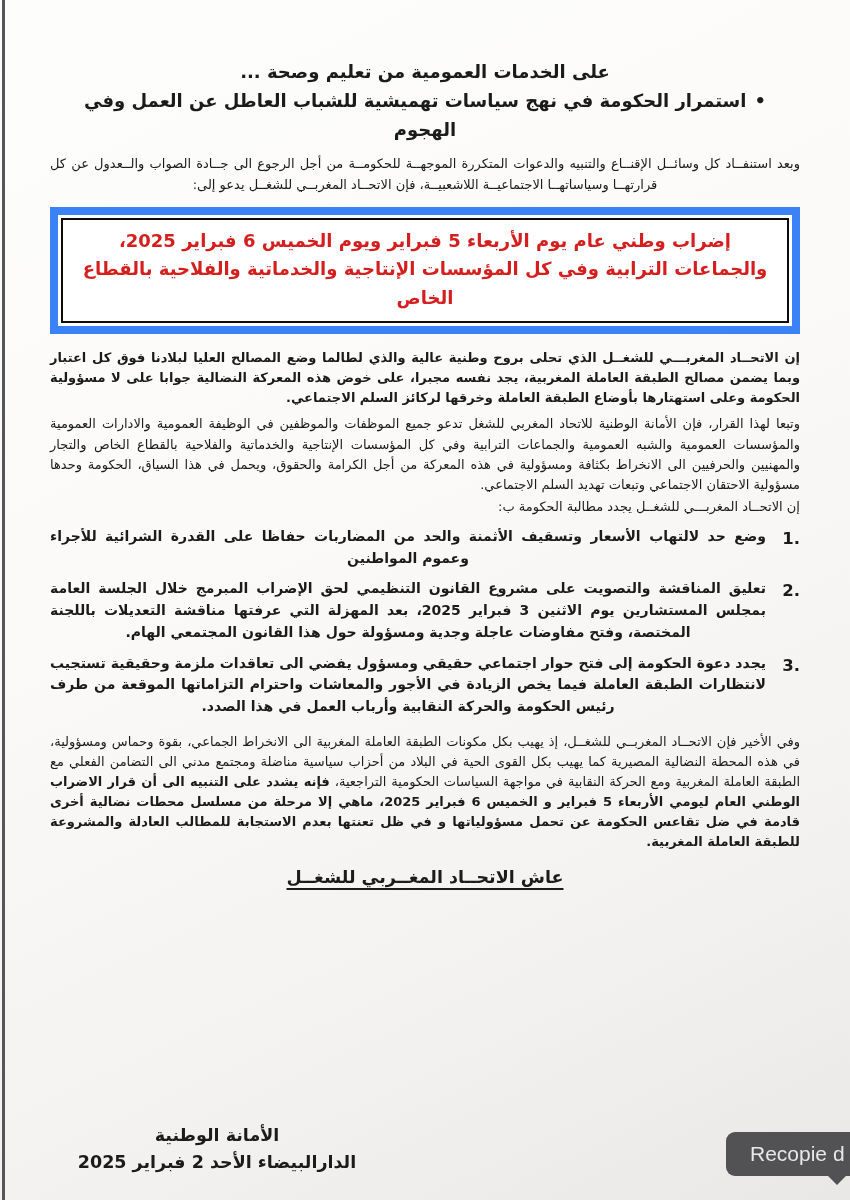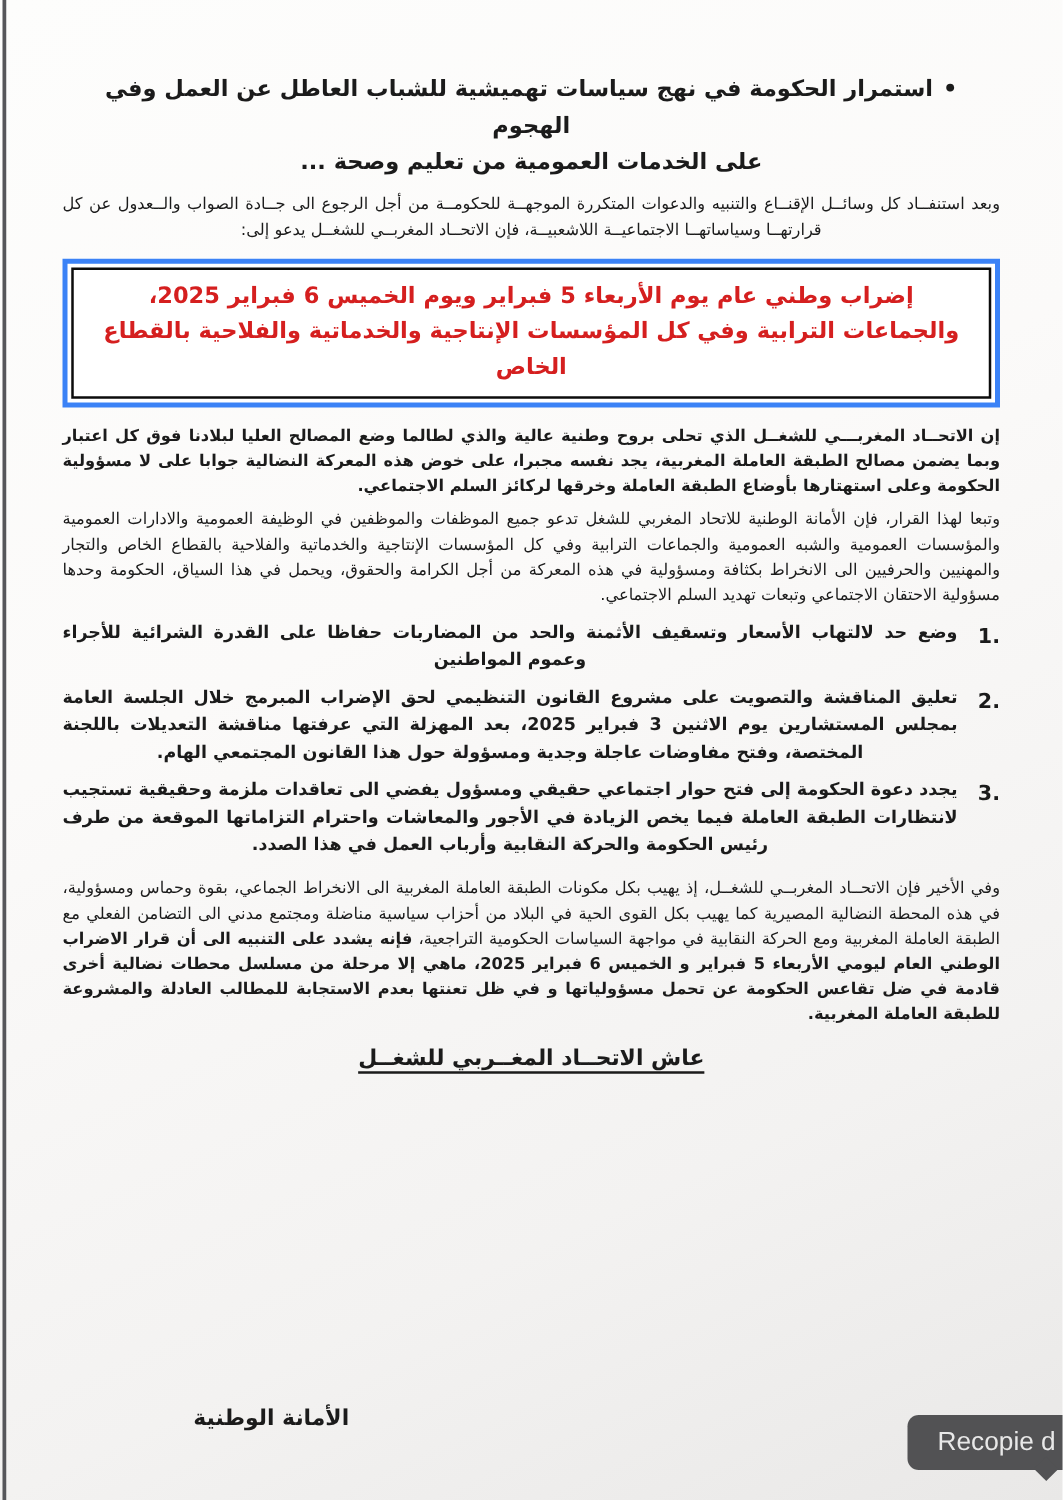--- a/index.html
+++ b/index.html
@@ -28,21 +28,21 @@
   .bullet-marker { margin-left: 8px; }
   .para {
     font-size: 13px; line-height: 1.55;
     text-align: justify;
     margin-top: 10px;
   }
   .center-last { text-align-last: center; }
   .bold { font-weight: bold; }
   .banner {
     margin-top: 12px;
-    border: 4px solid #3b82f6;
+    border: 8px solid #3b82f6;
     padding: 3px;
     background: #ffffff;
   }
   .banner-inner {
     border: 2px solid #0c0c0c;
     padding: 7px 8px 9px;
     text-align: center;
   }
   .banner-line {
     display: block;
@@ -102,37 +102,38 @@
   }
 </style>
 </head>
 <body>
 
 <div class="edge-line"></div>
 
 <div class="doc">
 
   <div class="bullet-item">
+    <span class="bullet-line">على الخدمات العمومية من تعليم وصحة ...</span>
     <span class="bullet-line"><span class="bullet-marker">•</span><span>استمرار الحكومة في نهج سياسات تهميشية للشباب العاطل عن العمل وفي الهجوم</span></span>
-    <span class="bullet-line">على الخدمات العمومية من تعليم وصحة ...</span>
   </div>
 
   <div class="para center-last">وبعد استنفــاد كل وسائــل الإقنــاع والتنبيه والدعوات المتكررة الموجهــة للحكومــة من أجل الرجوع الى جــادة الصواب والــعدول عن كل قرارتهــا وسياساتهــا الاجتماعيــة اللاشعبيــة، فإن الاتحــاد المغربــي للشغــل يدعو إلى:</div>
 
   <div class="banner">
     <div class="banner-inner">
       <span class="banner-line">إضراب وطني عام يوم الأربعاء 5 فبراير ويوم الخميس 6 فبراير 2025،</span>
       <span class="banner-line">والجماعات الترابية وفي كل المؤسسات الإنتاجية والخدماتية والفلاحية بالقطاع الخاص</span>
     </div>
   </div>
 
   <div class="para bold" style="margin-top:14px;">إن الاتحــاد المغربـــي للشغــل الذي تحلى بروح وطنية عالية والذي لطالما وضع المصالح العليا لبلادنا فوق كل اعتبار وبما يضمن مصالح الطبقة العاملة المغربية، يجد نفسه مجبرا، على خوض هذه المعركة النضالية جوابا على لا مسؤولية الحكومة وعلى استهتارها بأوضاع الطبقة العاملة وخرقها لركائز السلم الاجتماعي.</div>
 
   <div class="para" style="margin-top:6px;">وتبعا لهذا القرار، فإن الأمانة الوطنية للاتحاد المغربي للشغل تدعو جميع الموظفات والموظفين في الوظيفة العمومية والادارات العمومية والمؤسسات العمومية والشبه العمومية والجماعات الترابية وفي كل المؤسسات الإنتاجية والخدماتية والفلاحية بالقطاع الخاص والتجار والمهنيين والحرفيين الى الانخراط بكثافة ومسؤولية في هذه المعركة من أجل الكرامة والحقوق، ويحمل في هذا السياق، الحكومة وحدها مسؤولية الاحتقان الاجتماعي وتبعات تهديد السلم الاجتماعي.</div>
 
+  <div class="para" style="margin-top:2px;">إن الاتحــاد المغربـــي للشغــل يجدد مطالبة الحكومة ب:</div>
 
   <div class="demands">
     <div class="demand">
       <span class="demand-num">1.</span>
       <span class="demand-text">وضع حد لالتهاب الأسعار وتسقيف الأثمنة والحد من المضاربات حفاظا على القدرة الشرائية للأجراء وعموم المواطنين</span>
     </div>
     <div class="demand">
       <span class="demand-num">2.</span>
       <span class="demand-text">تعليق المناقشة والتصويت على مشروع القانون التنظيمي لحق الإضراب المبرمج خلال الجلسة العامة بمجلس المستشارين يوم الاثنين 3 فبراير 2025، بعد المهزلة التي عرفتها مناقشة التعديلات باللجنة المختصة، وفتح مفاوضات عاجلة وجدية ومسؤولة حول هذا القانون المجتمعي الهام.</span>
     </div>
@@ -147,18 +148,19 @@
   </div>
 
   <div class="slogans">
     <span class="slogan">عاش الاتحــاد المغــربي للشغــل</span>
   </div>
 
 </div>
 
 <div class="signature">
   <span class="signature-line">الأمانة الوطنية</span>
+  <span class="signature-line">الدارالبيضاء الأحد 2 فبراير 2025</span>
 </div>
 
 <div class="recopie-btn">
   <span>Recopie d</span>
   <span class="recopie-tail"></span>
 </div>
 
 </body></html>

